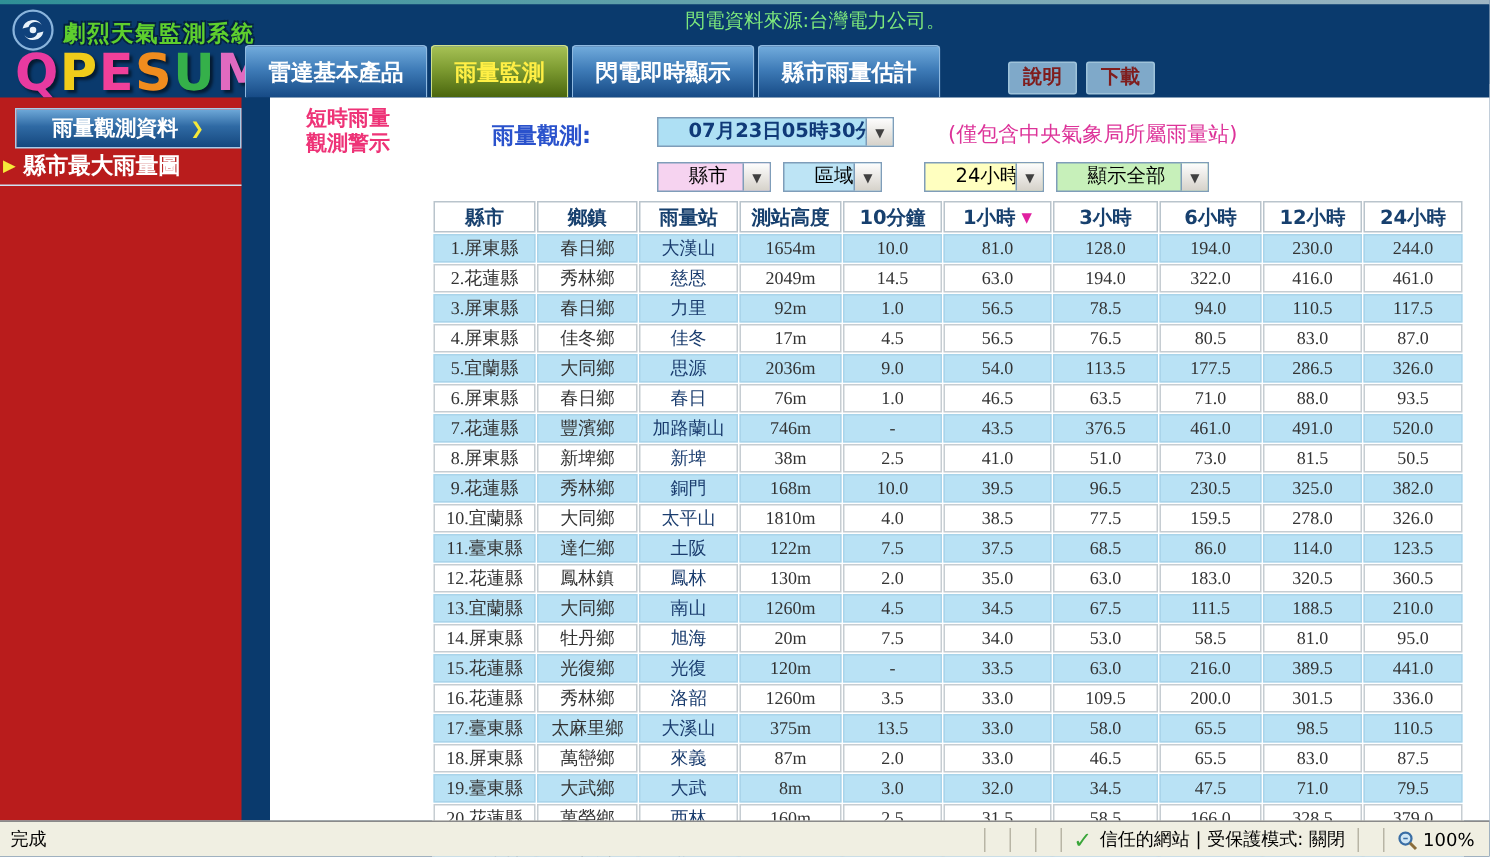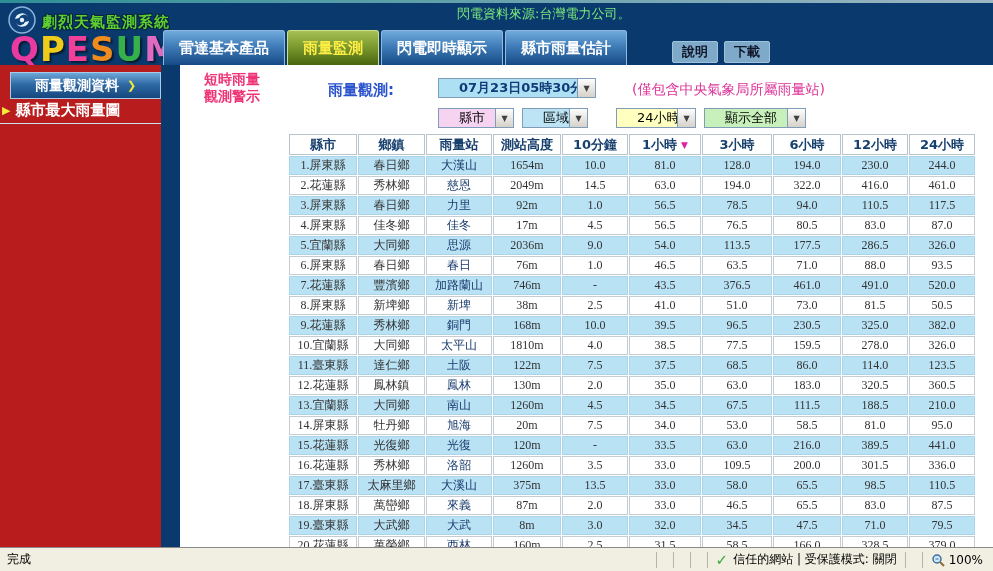--- a/index.html
+++ b/index.html
@@ -32,21 +32,21 @@
     color:#ffffff;font-size:15px;font-weight:bold;white-space:nowrap;text-align:right;
   }
   .tab.active{
     background:linear-gradient(#a6c155,#7d9b31 45%,#49650d);
     color:#ffef45;border-color:#cfe08a;
   }
   .small-btns{position:absolute;left:672px;top:38px;display:flex;gap:6px;}
   .small-btn{
     height:20px;line-height:20px;padding:0 9px;cursor:pointer;
     background:#7fa9c9;border:1px solid #9fc3da;border-radius:2px;
-    color:#0f172a;font-size:13px;font-weight:bold;white-space:nowrap;
+    color:#7f1d1d;font-size:13px;font-weight:bold;white-space:nowrap;
   }
   
   .sidebar{position:absolute;left:0;top:65px;width:161px;height:482px;background:#b91c1c;}
   .side-item1{
     position:absolute;left:10px;right:0;top:7px;height:25px;cursor:pointer;
     background:linear-gradient(#6ea8d8,#2f6aa4 45%,#15477e);
     border:1px solid #a8cbe8;display:flex;align-items:center;justify-content:center;
     color:#ffffff;font-size:14px;font-weight:bold;
   }
   .side-item1 .arrow{color:#f5e93a;font-size:11px;margin-left:8px;}

